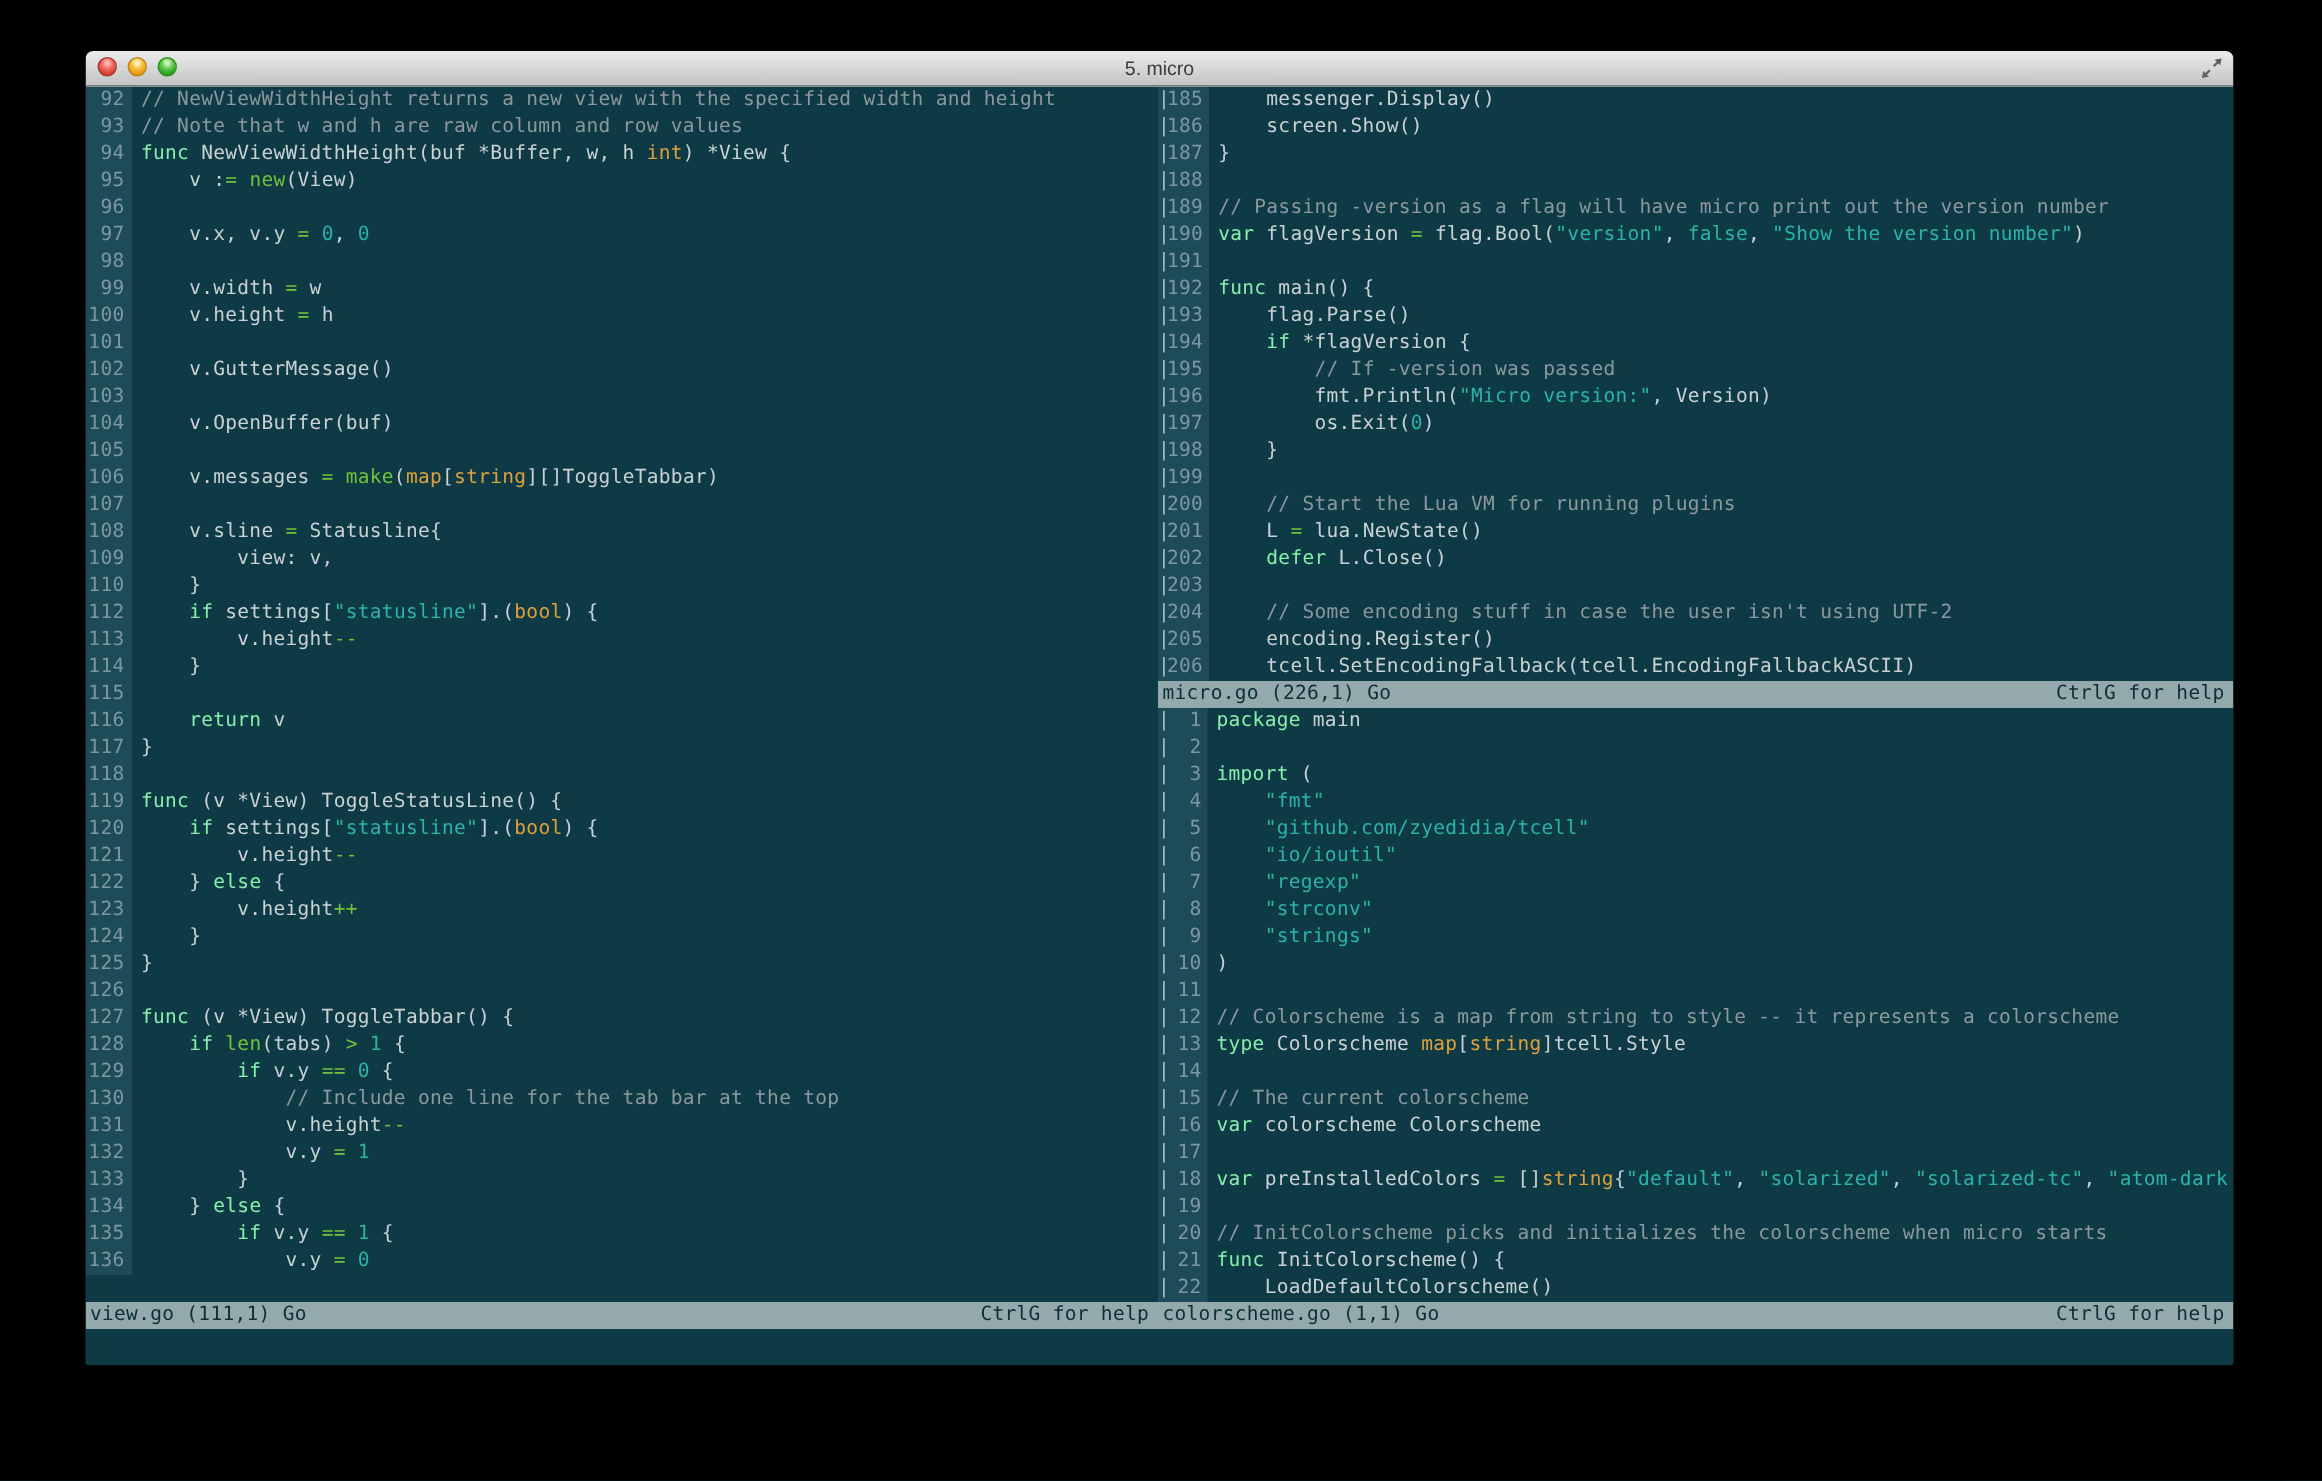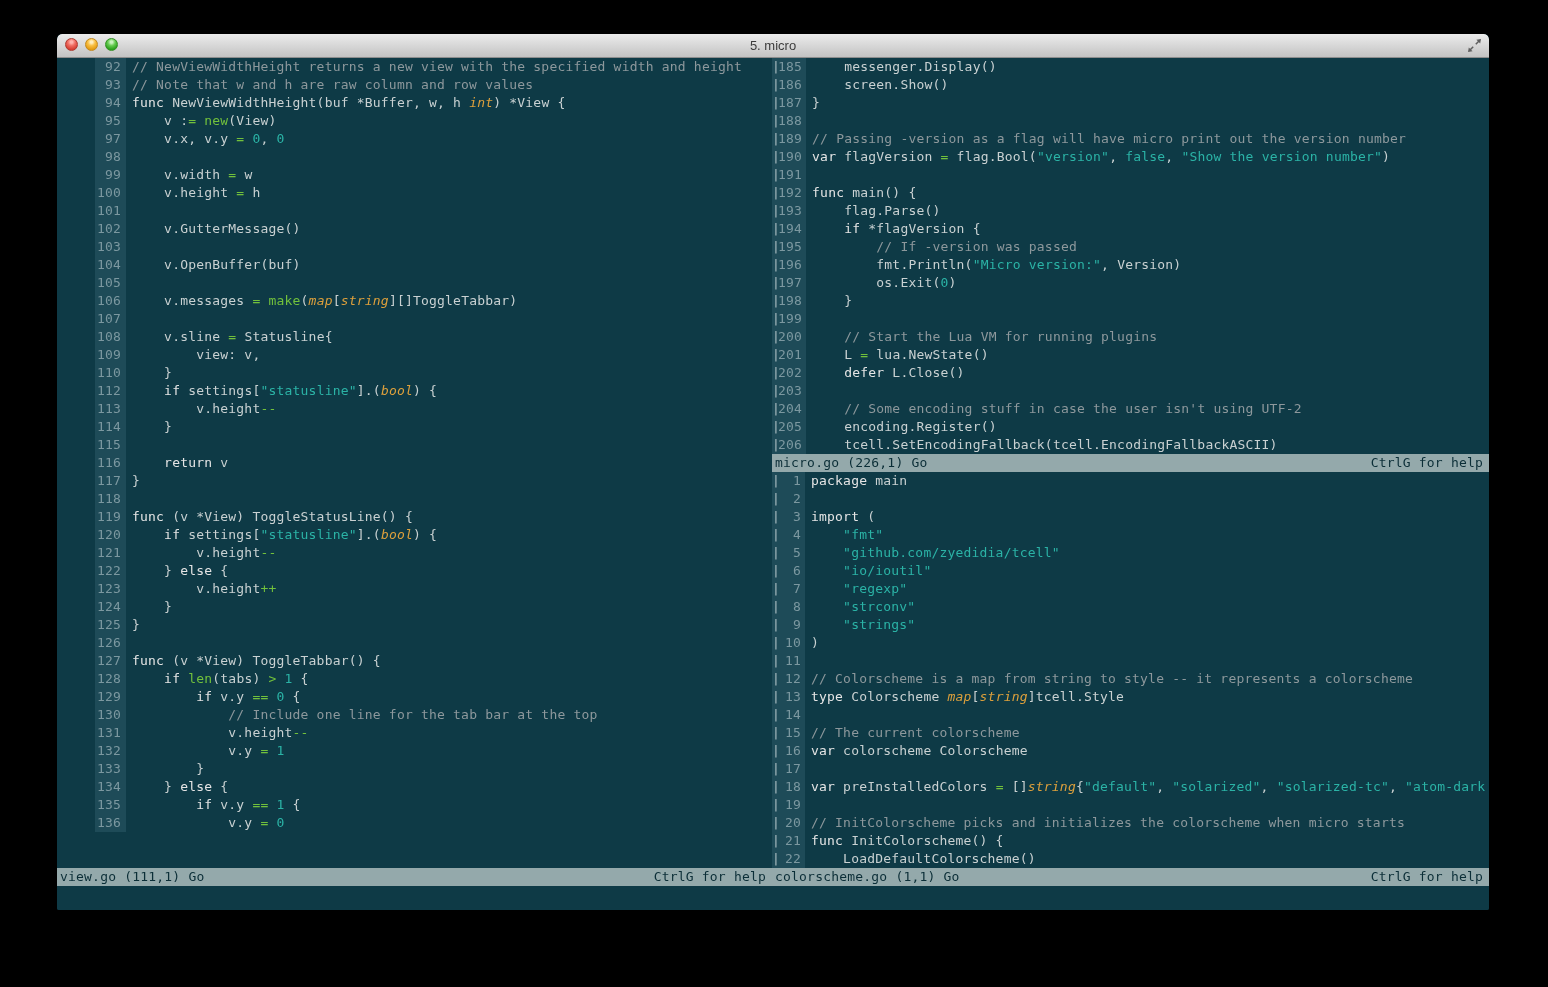--- a/index.html
+++ b/index.html
@@ -23,39 +23,39 @@
          font-family:"Liberation Sans",sans-serif;font-size:13px;color:#3c3c3c;}
   .fsicon{position:absolute;right:7px;top:4px;width:15px;height:15px;}
 
   
   .editor{position:absolute;top:24px;bottom:0;left:0;right:0;display:flex;flex-direction:column;}
   .splits{display:flex;height:828px;}
   .col{display:flex;flex-direction:column;overflow:hidden;}
   .col.left{width:715px;}
   .col.right{flex:1;}
   .pane{overflow:hidden;background:#0e3a46;}
-  .pane.p-left{height:810px;padding-left:38px;}
+  .pane.p-left{height:810px;}
   .pane.p-tr{height:396px;}
   .pane.p-br{height:396px;}
 
   .row{height:18px;line-height:18px;display:flex;font-size:13px;letter-spacing:.2px;
        white-space:pre;overflow:hidden;}
   .ln{flex:0 0 31px;box-sizing:border-box;padding-right:5px;text-align:right;
       background:#1e4b58;color:#7c98a0;}
   .vd{flex:0 0 6px;background:#1e4b58;color:#a8bcc0;overflow:hidden;}
   .vd + .ln{flex-basis:27px;padding-right:4px;}
   .code{flex:1;padding-left:6px;color:#c9d1d2;}
   .row.cur .code{background:#17525f;}
   .cursor{display:inline-block;width:8px;height:16px;margin:1px 0 -3px 0;background:#8ea8ab;vertical-align:baseline;}
 
   .tk-d{color:#c9d1d2;}
   .tk-c{color:#8d989c;}
-  .tk-k{color:#e5e5e5;}
+  .tk-k{color:#86efac;}
   .tk-g{color:#72c13c;}
-  .tk-t{color:#dda03c;font-style:italic;}
+  .tk-t{color:#dda03c;}
   .tk-s{color:#2bb3a6;}
 
   .status{height:18px;line-height:18px;background:#94a9ab;color:#0b2e37;font-size:13px;
           letter-spacing:.2px;display:flex;justify-content:space-between;white-space:pre;
           padding:0 6px 0 3px;overflow:hidden;}
   .cmdline{flex:1;background:#0e3a46;}
 </style>
 </head>
 <body>
 
@@ -85,20 +85,21 @@
 
     <div class="editor">
       <div class="splits">
 
         <div class="col left">
           <div class="pane p-left">
               <div class="row"><span class="ln">92</span><span class="code"><span class="tk-c">// NewViewWidthHeight returns a new view with the specified width and height</span></span></div>
               <div class="row"><span class="ln">93</span><span class="code"><span class="tk-c">// Note that w and h are raw column and row values</span></span></div>
               <div class="row"><span class="ln">94</span><span class="code"><span class="tk-k">func</span><span class="tk-d"> NewViewWidthHeight(buf *Buffer, w, h </span><span class="tk-t">int</span><span class="tk-d">) *View {</span></span></div>
               <div class="row"><span class="ln">95</span><span class="code"><span class="tk-d">    v :</span><span class="tk-g">=</span><span class="tk-d"> </span><span class="tk-g">new</span><span class="tk-d">(View)</span></span></div>
+              <div class="row"><span class="ln">96</span><span class="code"></span></div>
               <div class="row"><span class="ln">97</span><span class="code"><span class="tk-d">    v.x, v.y </span><span class="tk-g">=</span><span class="tk-d"> </span><span class="tk-s">0</span><span class="tk-d">, </span><span class="tk-s">0</span></span></div>
               <div class="row"><span class="ln">98</span><span class="code"></span></div>
               <div class="row"><span class="ln">99</span><span class="code"><span class="tk-d">    v.width </span><span class="tk-g">=</span><span class="tk-d"> w</span></span></div>
               <div class="row"><span class="ln">100</span><span class="code"><span class="tk-d">    v.height </span><span class="tk-g">=</span><span class="tk-d"> h</span></span></div>
               <div class="row"><span class="ln">101</span><span class="code"></span></div>
               <div class="row"><span class="ln">102</span><span class="code"><span class="tk-d">    v.GutterMessage()</span></span></div>
               <div class="row"><span class="ln">103</span><span class="code"></span></div>
               <div class="row"><span class="ln">104</span><span class="code"><span class="tk-d">    v.OpenBuffer(buf)</span></span></div>
               <div class="row"><span class="ln">105</span><span class="code"></span></div>
               <div class="row"><span class="ln">106</span><span class="code"><span class="tk-d">    v.messages </span><span class="tk-g">=</span><span class="tk-d"> </span><span class="tk-g">make</span><span class="tk-d">(</span><span class="tk-t">map</span><span class="tk-d">[</span><span class="tk-t">string</span><span class="tk-d">][]ToggleTabbar)</span></span></div>

